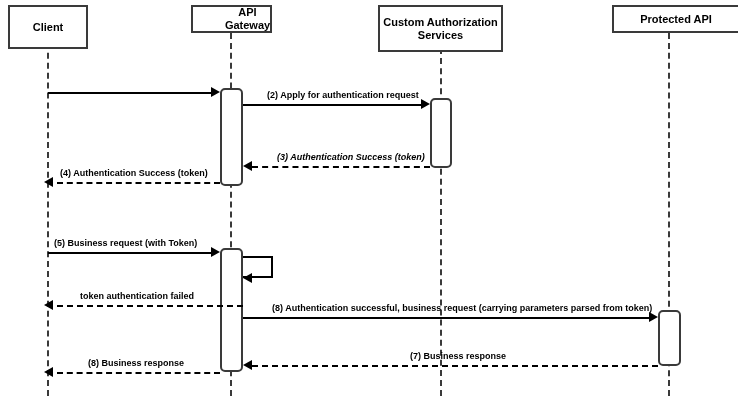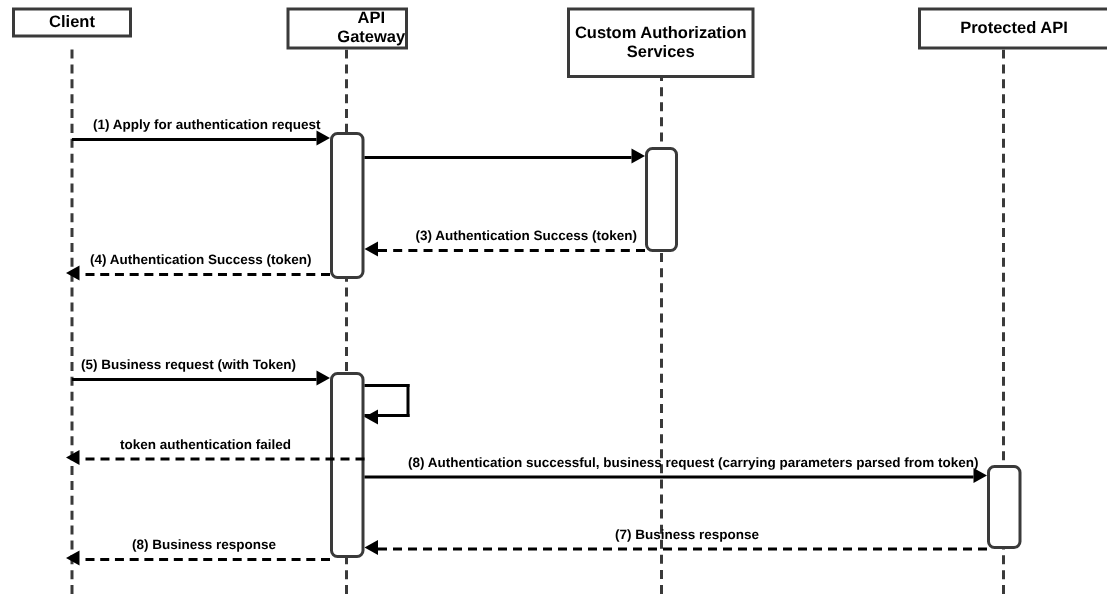--- a/index.html
+++ b/index.html
@@ -98,47 +98,47 @@
 </head>
 <body>
 
 <div id="diagram">
 
   <div class="lifeline-line" style="left:47px; top:33px; height:363px;"></div>
   <div class="lifeline-line" style="left:230px; top:33px; height:363px;"></div>
   <div class="lifeline-line" style="left:440px; top:38px; height:358px;"></div>
   <div class="lifeline-line" style="left:668px; top:33px; height:363px;"></div>
 
-  <div class="lifeline-head" style="left:8px; top:5px; width:80px; height:20px;">
+  <div class="lifeline-head" style="left:8px; top:5px; width:80px; height:44px;">
     <span>Client</span>
   </div>
   <div class="lifeline-head" style="left:191px; top:5px; width:81px; height:28px;padding-left:32px;">
     <span>API Gateway</span>
   </div>
   <div class="lifeline-head" style="left:378px; top:5px; width:125px; height:47px;">
     <span>Custom Authorization Services</span>
   </div>
   <div class="lifeline-head" style="left:612px; top:5px; width:128px; height:28px;">
     <span>Protected API</span>
   </div>
 
   <div class="activation" style="left:220px; top:88px; width:23px; height:98px;"></div>
   <div class="activation" style="left:430px; top:98px; width:22px; height:70px;"></div>
   <div class="activation" style="left:220px; top:248px; width:23px; height:124px;"></div>
   <div class="activation" style="left:658px; top:310px; width:23px; height:56px;"></div>
 
-  <div class="msg-label" style="left:62px; top:78px;">(1) Apply for authentication request</div>
   <div class="msg-line" style="left:48px; top:92px; width:163px;"></div>
   <div class="arrow-head right" style="left:211px; top:87px;"></div>
 
+  <div class="msg-label" style="left:267px; top:90px;">(2) Apply for authentication request</div>
   <div class="msg-line" style="left:243px; top:104px; width:178px;"></div>
   <div class="arrow-head right" style="left:421px; top:99px;"></div>
 
 
-  <div class="msg-label" style="left:277px; top:152px;">(3) Authentication Success (token)</div>
+  <div class="msg-label" style="left:277px; top:152px;font-style:italic;">(3) Authentication Success (token)</div>
   <div class="msg-line dashed" style="left:252px; top:166px; width:178px;"></div>
   <div class="arrow-head left" style="left:243px; top:161px;"></div>
 
   <div class="msg-label" style="left:60px; top:168px;">(4) Authentication Success (token)</div>
   <div class="msg-line dashed" style="left:57px; top:182px; width:163px;"></div>
   <div class="arrow-head left" style="left:44px; top:177px;"></div>
 
   <div class="msg-label" style="left:54px; top:238px;">(5) Business request (with Token)</div>
   <div class="msg-line" style="left:48px; top:252px; width:163px;"></div>
   <div class="arrow-head right" style="left:211px; top:247px;"></div>

